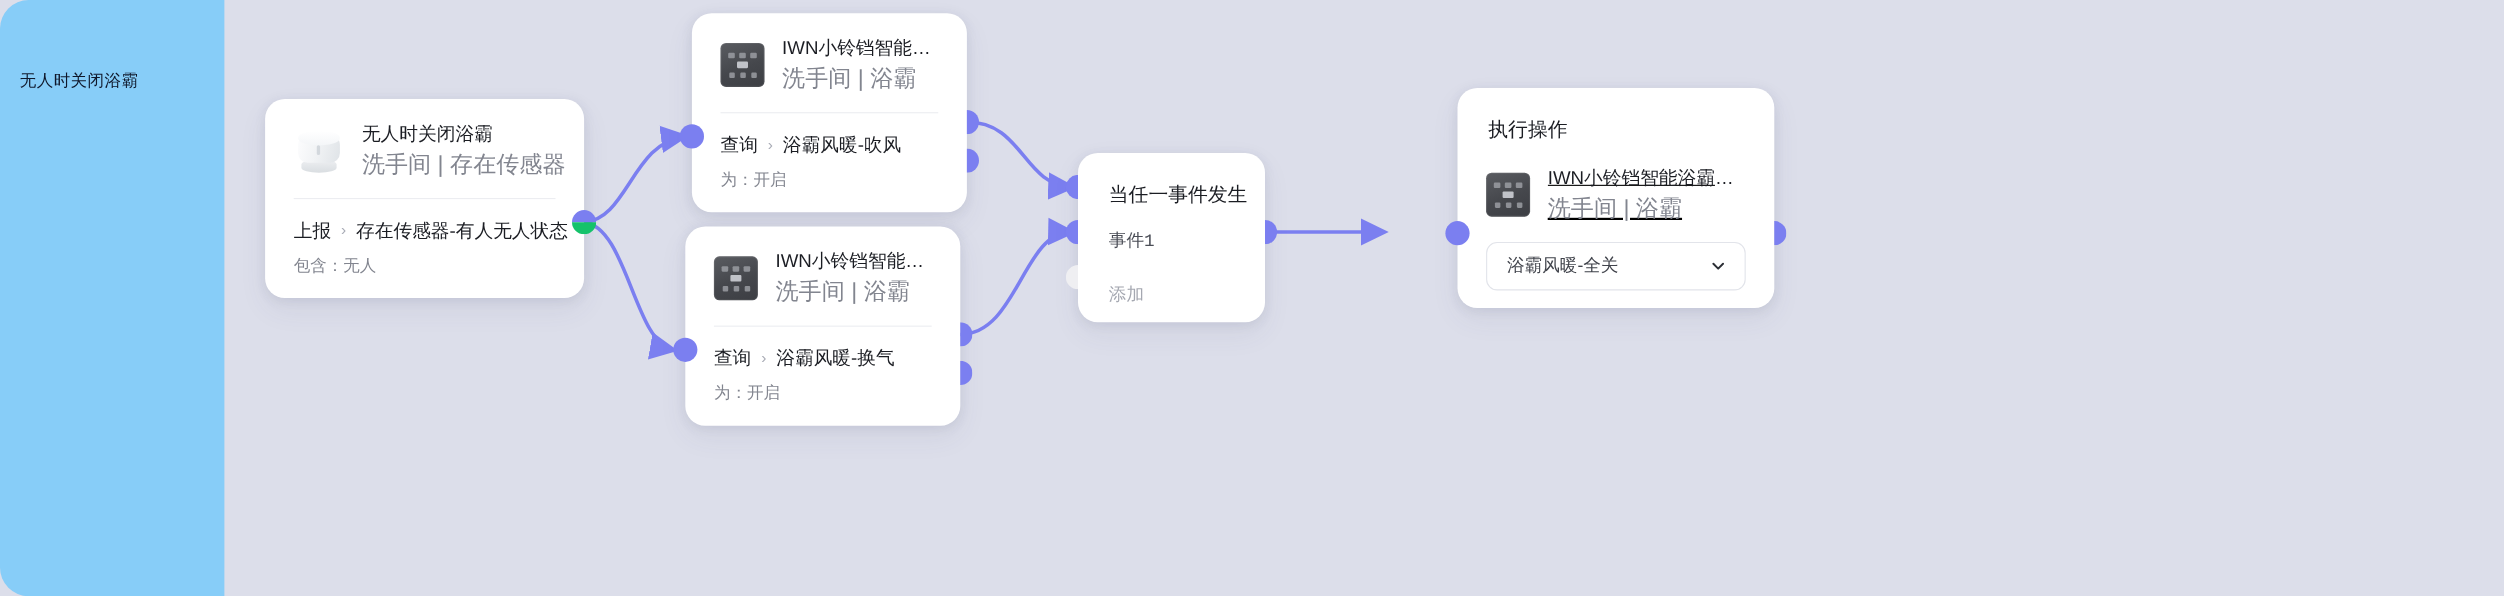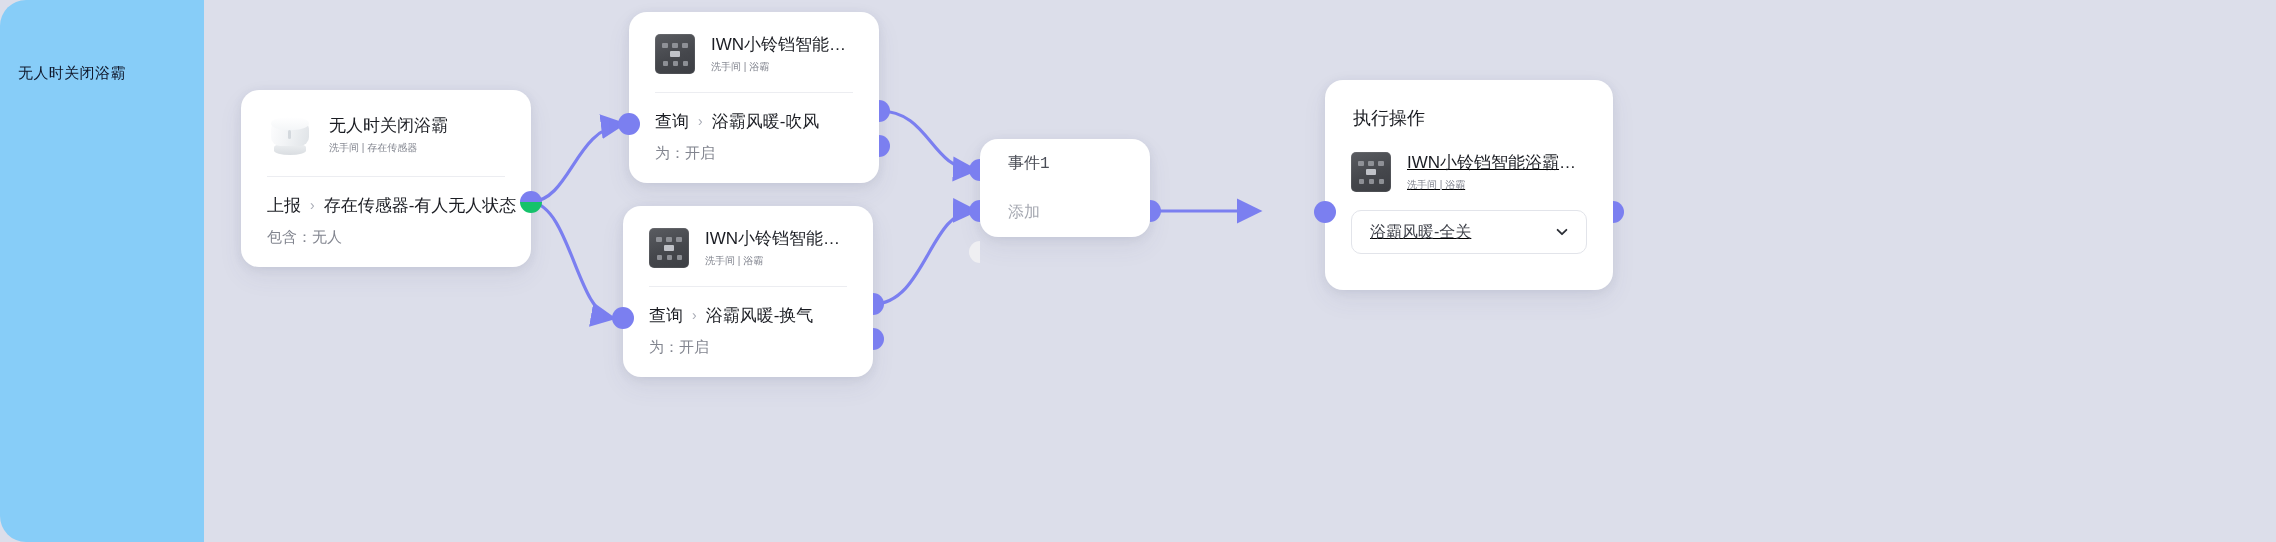--- a/index.html
+++ b/index.html
@@ -30,21 +30,21 @@
 
   
   .card {
     position: absolute; background: #ffffff;
     border-radius: 18px;
     box-shadow: 0 2px 10px rgba(70,75,110,.10), 0 10px 26px rgba(70,75,110,.07);
   }
   .dev-row { display: flex; align-items: center; gap: 16px; padding: 22px 26px 18px 26px; }
   .dev-text { display: flex; flex-direction: column; gap: 6px; min-width: 0; }
   .dev-name { font-size: 17px; color: #1b1d23; line-height: 1.15; white-space: nowrap; overflow: hidden; text-overflow: ellipsis; }
-  .dev-meta { font-size: 10px; color: #82858f; line-height: 1.15; white-space: nowrap; }
+  .dev-meta { font-size: 21px; color: #82858f; line-height: 1.15; white-space: nowrap; }
   .divider { height: 1px; background: #ecedf1; margin: 0 26px; }
   .cond-block { padding: 17px 42px 20px 26px; }
   .cond-title { font-size: 17px; color: #1b1d23; display: flex; align-items: baseline; gap: 9px; white-space: nowrap; }
   .cond-chevron { color: #a9acb6; font-size: 14px; transform: translateY(-1px); }
   .cond-sub { font-size: 15px; color: #82858f; margin-top: 11px; white-space: nowrap; }
 
   
   .sensor-icon { position: relative; width: 46px; height: 46px; flex: 0 0 46px; }
   .sensor-icon .base {
     position: absolute; left: 7px; bottom: 3px; width: 32px; height: 12px;
@@ -80,21 +80,21 @@
 
   
   .branch-card { position: absolute; background:#fff; border-radius: 18px;
     box-shadow: 0 2px 10px rgba(70,75,110,.10), 0 10px 26px rgba(70,75,110,.07); }
   .branch-title { font-size: 18px; color: #1b1d23; padding: 26px 28px 6px 28px; white-space: nowrap; }
   .branch-item { font-size: 16px; color: #4a4d56; padding: 14px 28px; white-space: nowrap; font-family: Liberation Mono, monospace; }
   .branch-item.muted { color: #a5a8b1; }
 
   
   .act-title { font-size: 18px; color: #1b1d23; padding: 26px 28px 4px 28px; white-space: nowrap; }
-  .select-wrap { padding: 4px 26px 36px 26px; text-decoration: underline; }
+  .select-wrap { padding: 4px 26px 16px 26px; }
   .select-box {
     display: flex; align-items: center; justify-content: space-between;
     height: 44px; padding: 0 16px 0 18px;
     border: 1px solid #e2e4ea; border-radius: 10px; background: #fff;
   }
   .select-value { font-size: 16px; color: #40434b; white-space: nowrap; }
   .select-caret { width: 16px; height: 16px; color:#2c2f36; }
 
   
   .port { position: absolute; width: 22px; height: 22px; }
@@ -231,20 +231,21 @@
       </span>
     <span class="port right" style="left:250px; top:87px;">
         <span class="half"></span>
       </span>
     <span class="port right" style="left:250px; top:122px;">
         <span class="half"></span>
       </span>
   </div>
 
   <div class="branch-card" style="left:980px; top:139px; width:170px;">
+    <div class="branch-title">当任一事件发生</div>
     <div class="branch-item">事件1</div>
     <div class="branch-item muted">添加</div>
     <span class="port left" style="left:-11px; top:20px;">
         <span class="half"></span>
       </span>
     <span class="port left" style="left:-11px; top:61px;">
         <span class="half"></span>
       </span>
     <span class="port left grey" style="left:-11px; top:102px;">
         <span class="half"></span>

